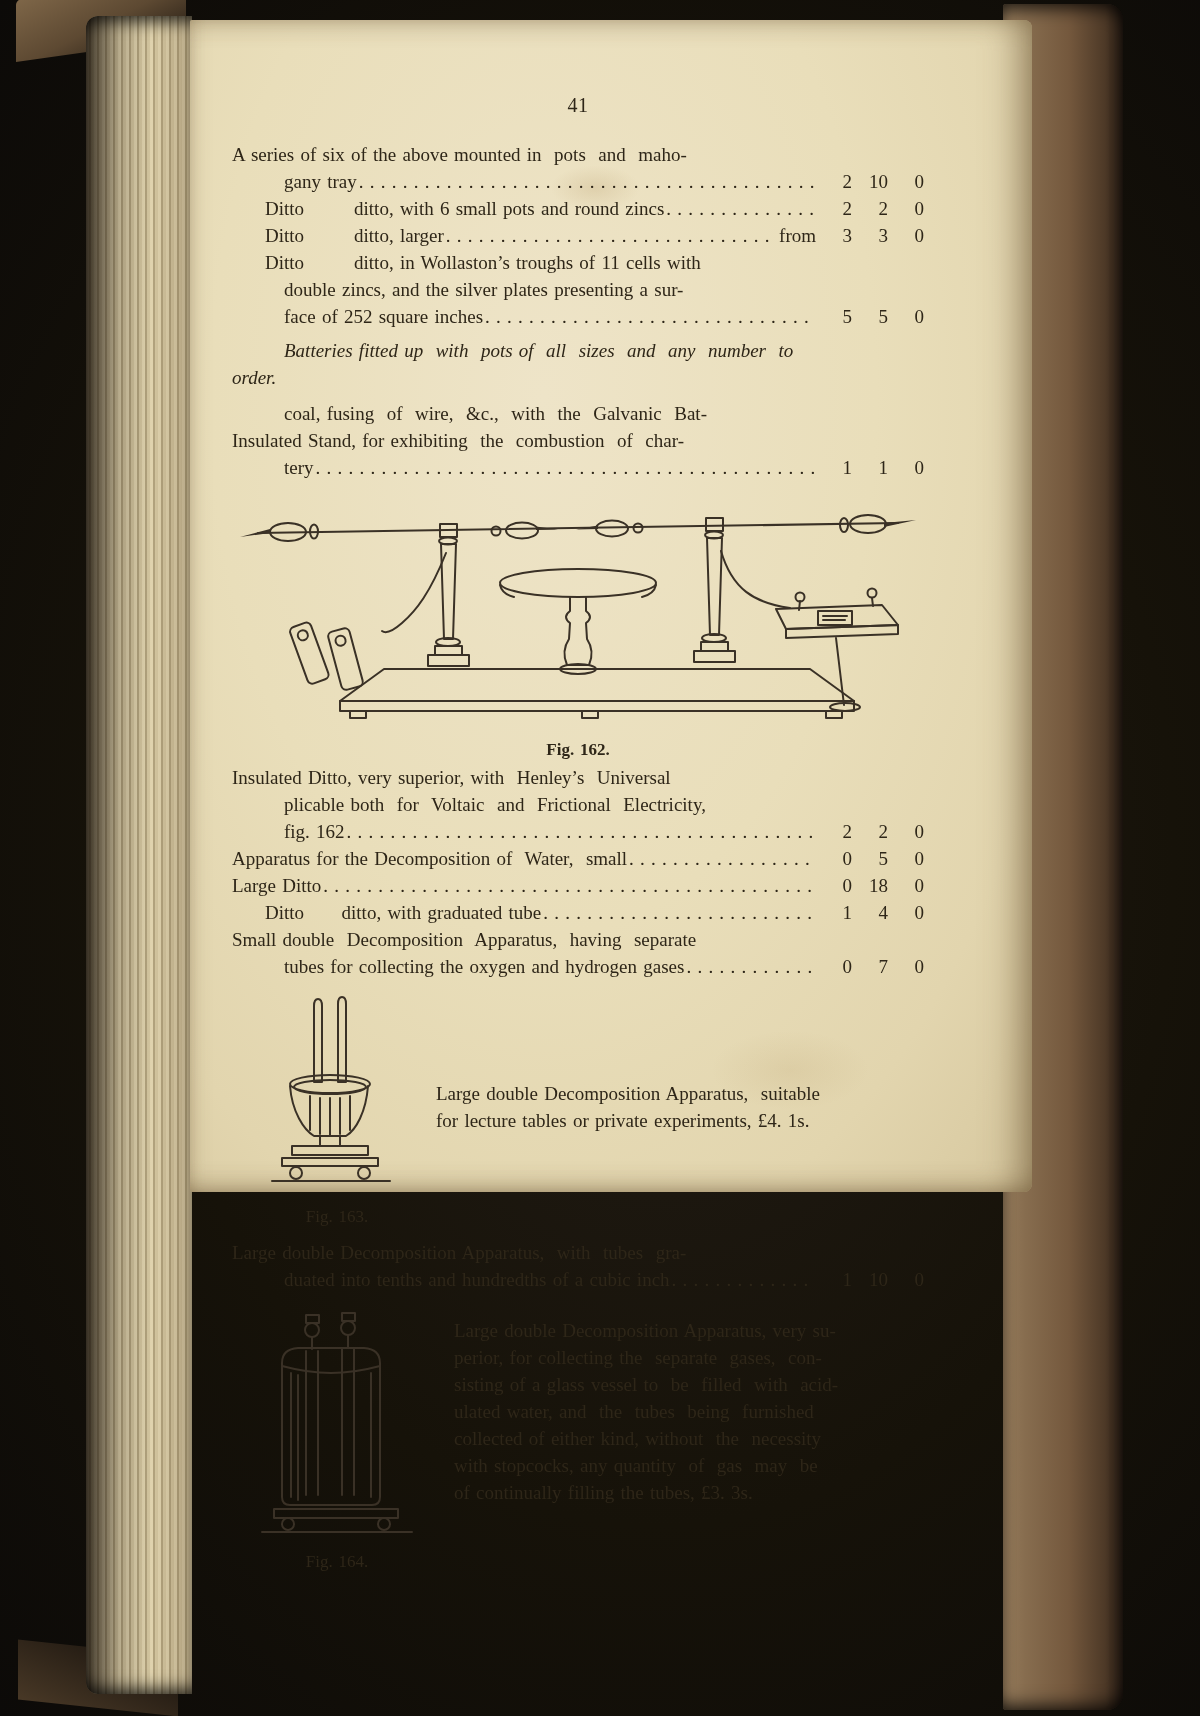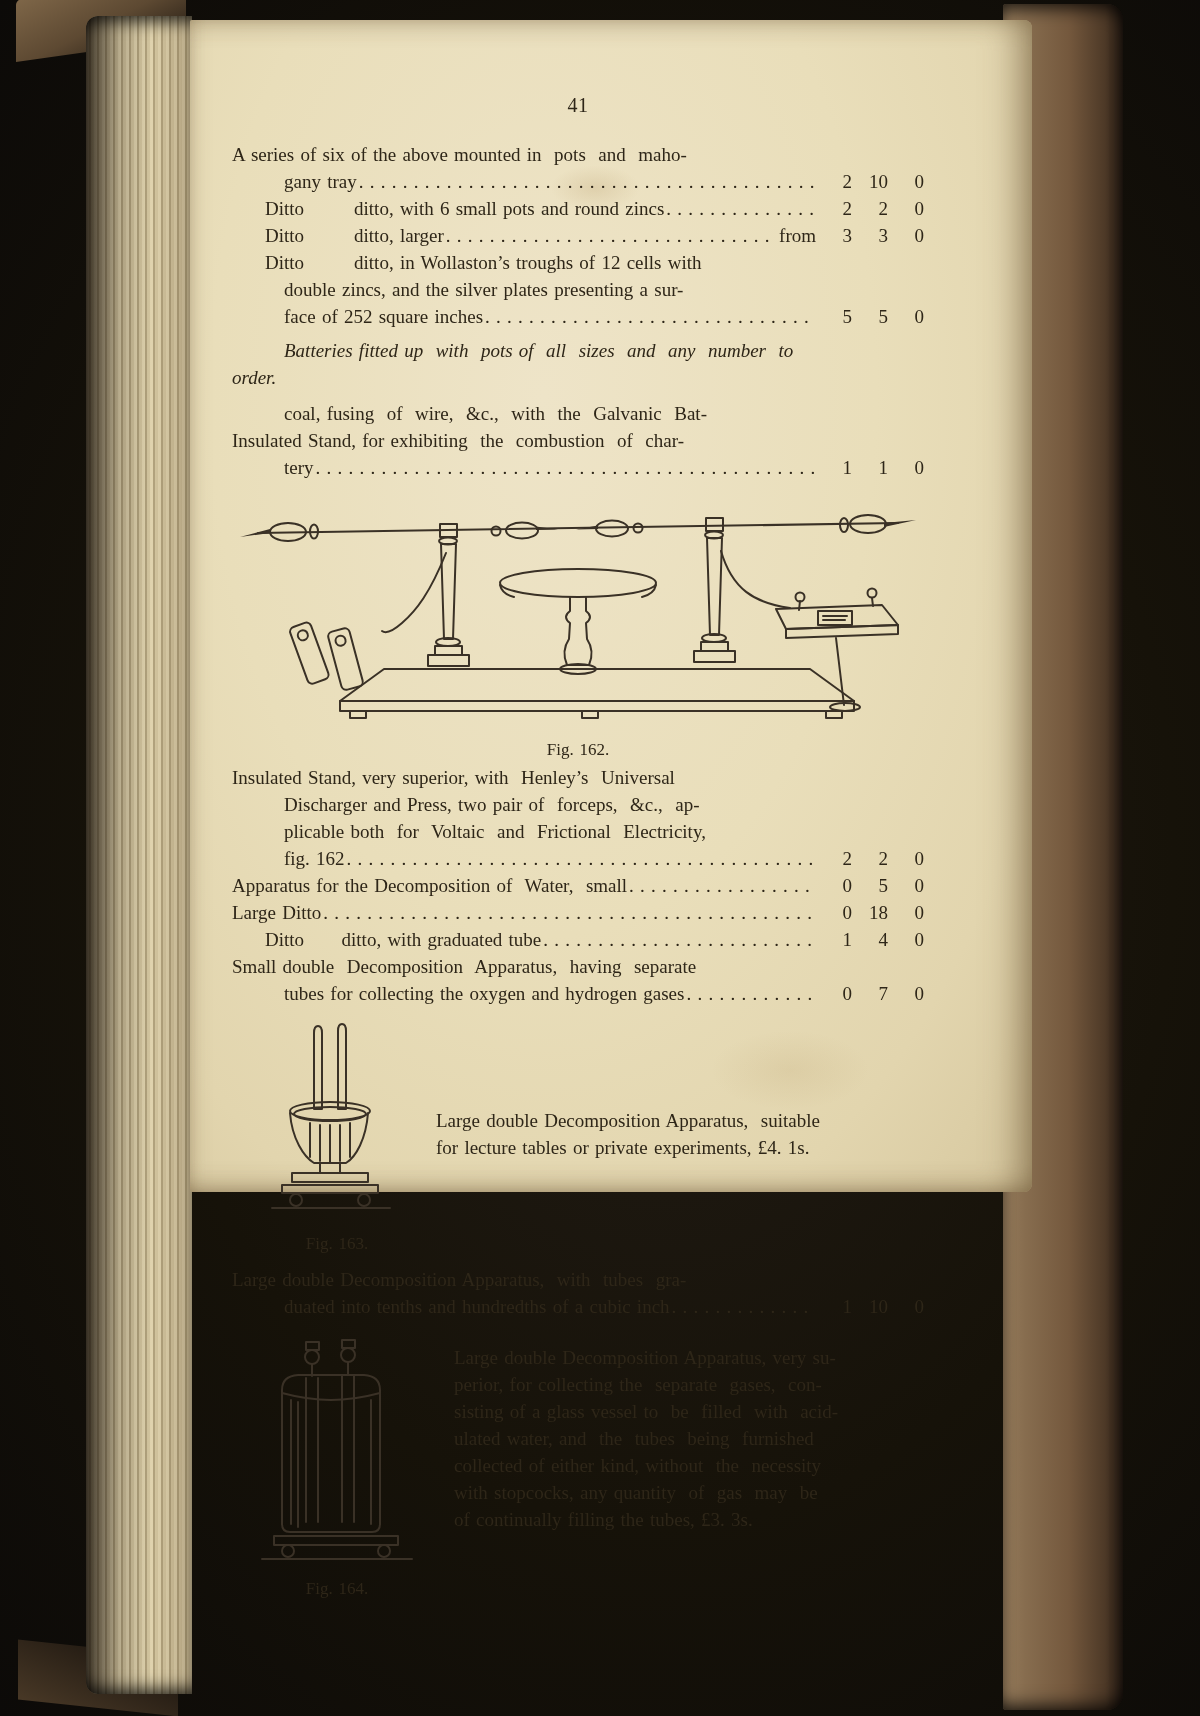--- a/index.html
+++ b/index.html
@@ -38,21 +38,21 @@
   .line{display:flex;align-items:baseline;}
   .t{flex:0 0 auto;white-space:pre;}
   .full{flex:1 1 auto;white-space:pre;overflow:hidden;min-width:0;}
   .fill{flex:1 1 0;white-space:pre;overflow:hidden;min-width:0;margin:0 2px;}
   .tail{flex:0 0 auto;white-space:pre;padding-left:2px;}
   .pc{flex:0 0 36px;text-align:right;}
   .ind1{padding-left:52px;}
   .indd{padding-left:33px;}
   .it{font-style:italic;}
   .note{margin:7px 0 9px;}
-  figure{margin:0;}
+  figure{margin:0;font-weight:bold;}
   .fig162{margin:12px 0 2px;text-align:center;}
   .figcap{font-size:17px;text-align:center;line-height:24px;}
   .figrow{display:flex;}
   .f163{margin-top:14px;}
   .f163 .figcol{flex:0 0 150px;margin-left:30px;}
   .f163 .figtext{flex:1 1 auto;padding:86px 0 0 24px;}
   .f163 .figcap{margin-top:4px;}
   .f164{margin-top:18px;}
   .f164 .figcol{flex:0 0 178px;margin-left:16px;}
   .f164 .figtext{flex:1 1 auto;padding:6px 0 0 28px;}
@@ -94,21 +94,21 @@
         </div>
       <div class="line indd">
           <span class="t">Ditto        ditto, larger</span>
           <span class="fill">. . . . . . . . . . . . . . . . . . . . . . . . . . . . . . . . . . . . . . . . . . . . . . . . . . . . . . . . . . . . . . . . . . . . . . . . . . . . . . . . . . . .</span>
           <span class="tail">from</span>
           <span class="pc">3</span>
           <span class="pc">3</span>
           <span class="pc">0</span>
         </div>
       <div class="line indd">
-          <span class="full">Ditto        ditto, in Wollaston’s troughs of 12 cells with</span>
+          <span class="full">Ditto        ditto, in Wollaston’s troughs of 11 cells with</span>
         </div>
       <div class="line ind1">
           <span class="full">double zincs, and the silver plates presenting a sur-</span>
         </div>
       <div class="line ind1">
           <span class="t">face of 252 square inches</span>
           <span class="fill">. . . . . . . . . . . . . . . . . . . . . . . . . . . . . . . . . . . . . . . . . . . . . . . . . . . . . . . . . . . . . . . . . . . . . . . . . . . . . . . . . . . .</span>
           <span class="pc">5</span>
           <span class="pc">5</span>
           <span class="pc">0</span>
@@ -194,24 +194,21 @@
             <g transform="rotate(-15 112 168)">
               <rect x="101" y="136" width="22" height="60" rx="5"></rect>
               <circle cx="112" cy="147" r="5"></circle>
             </g>
           </g>
         </svg>
         <figcaption class="figcap">Fig. 162.</figcaption>
       </figure>
 
       <div class="line">
-          <span class="full">Insulated Stand, very superior, with  Henley’s  Universal</span>
-        </div>
-      <div class="line ind1">
-          <span class="full">Discharger and Press, two pair of  forceps,  &amp;c.,  ap-</span>
+          <span class="full">Insulated Ditto, very superior, with  Henley’s  Universal</span>
         </div>
       <div class="line ind1">
           <span class="full">plicable both  for  Voltaic  and  Frictional  Electricity,</span>
         </div>
       <div class="line ind1">
           <span class="t">fig. 162</span>
           <span class="fill">. . . . . . . . . . . . . . . . . . . . . . . . . . . . . . . . . . . . . . . . . . . . . . . . . . . . . . . . . . . . . . . . . . . . . . . . . . . . . . . . . . . .</span>
           <span class="pc">2</span>
           <span class="pc">2</span>
           <span class="pc">0</span>

